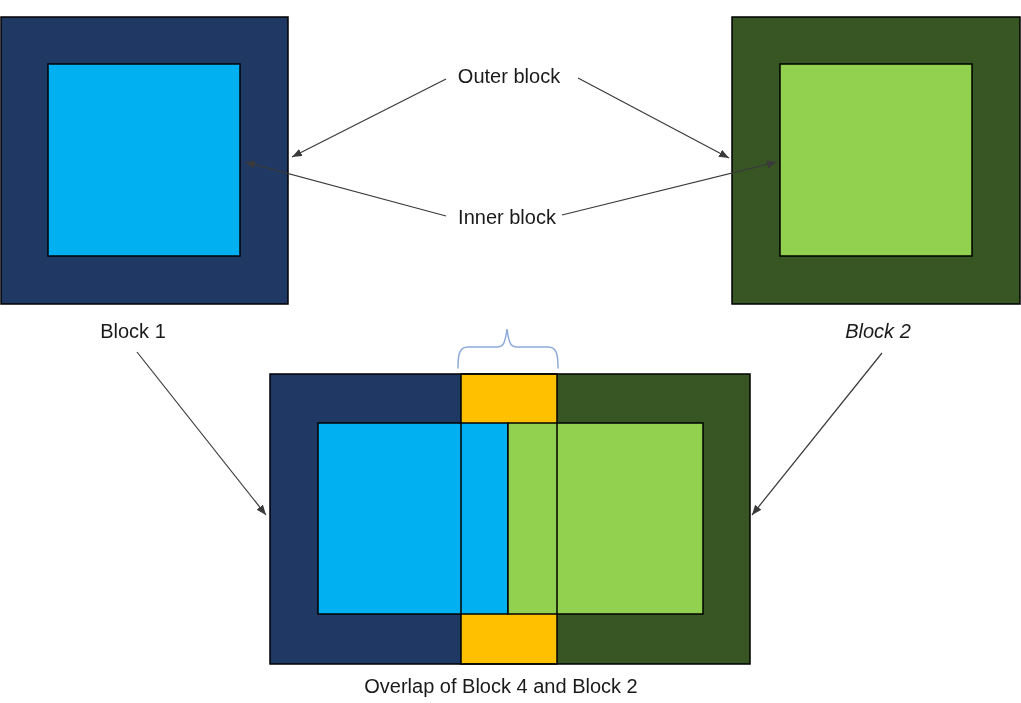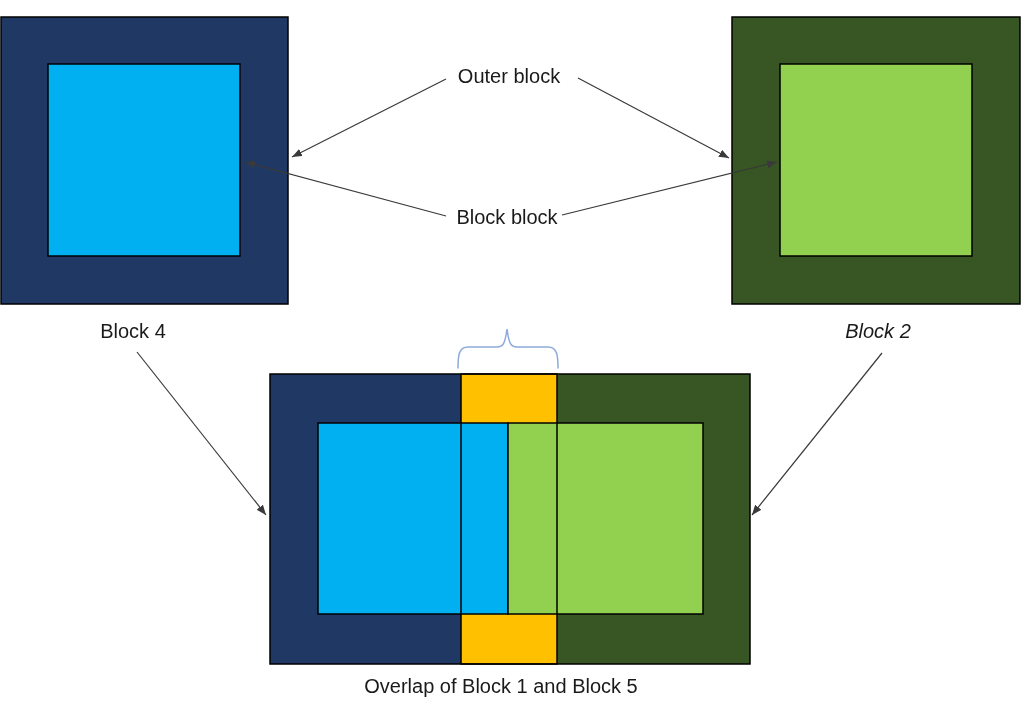--- a/index.html
+++ b/index.html
@@ -62,22 +62,22 @@
       <line x1="137" y1="336" x2="266" y2="499" marker-end="url(#arrowhead)"></line>
       <line x1="882" y1="337" x2="752" y2="499" marker-end="url(#arrowhead)"></line>
     </g>
 
     <path d="M458,352 C458,339 459,331 468,331 L497,331 C503,331 505,328 507,313
              C509,328 511,331 517,331 L548,331 C557,331 558,339 558,352" fill="none" stroke-width="1.5" stroke-linecap="round" stroke="#8EAADB"></path>
   </svg>
 
   <div class="lbl" style="left:509px; top:49px;">Outer block</div>
 
-  <div class="lbl" style="left:507px; top:190px;">Block block</div>
+  <div class="lbl" style="left:507px; top:190px;">Inner block</div>
 
-  <div class="lbl" style="left:133px; top:304px;">Block 4</div>
+  <div class="lbl" style="left:133px; top:304px;">Block 1</div>
 
   <div class="lbl" style="left:878px; top:304px;font-style:italic;">Block 2</div>
 
 
-  <div class="lbl" style="left:501px; top:659px;">Overlap of Block 1 and Block 5</div>
+  <div class="lbl" style="left:501px; top:659px;">Overlap of Block 4 and Block 2</div>
 
 </div>
 
 </body></html>

